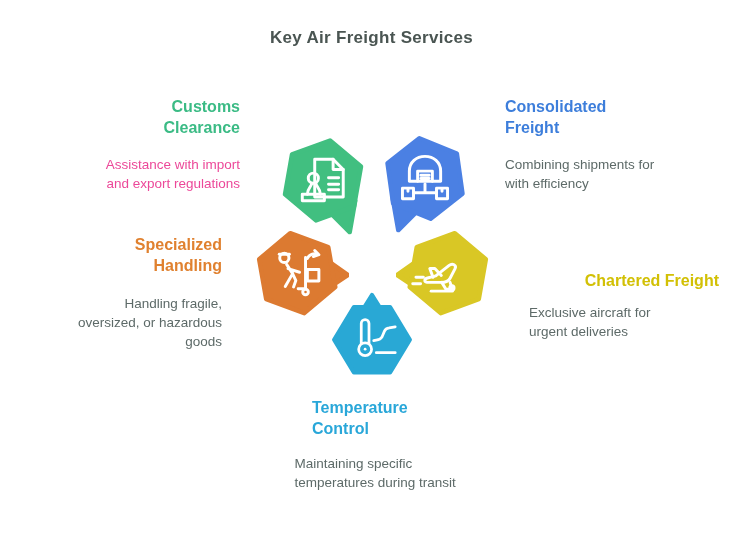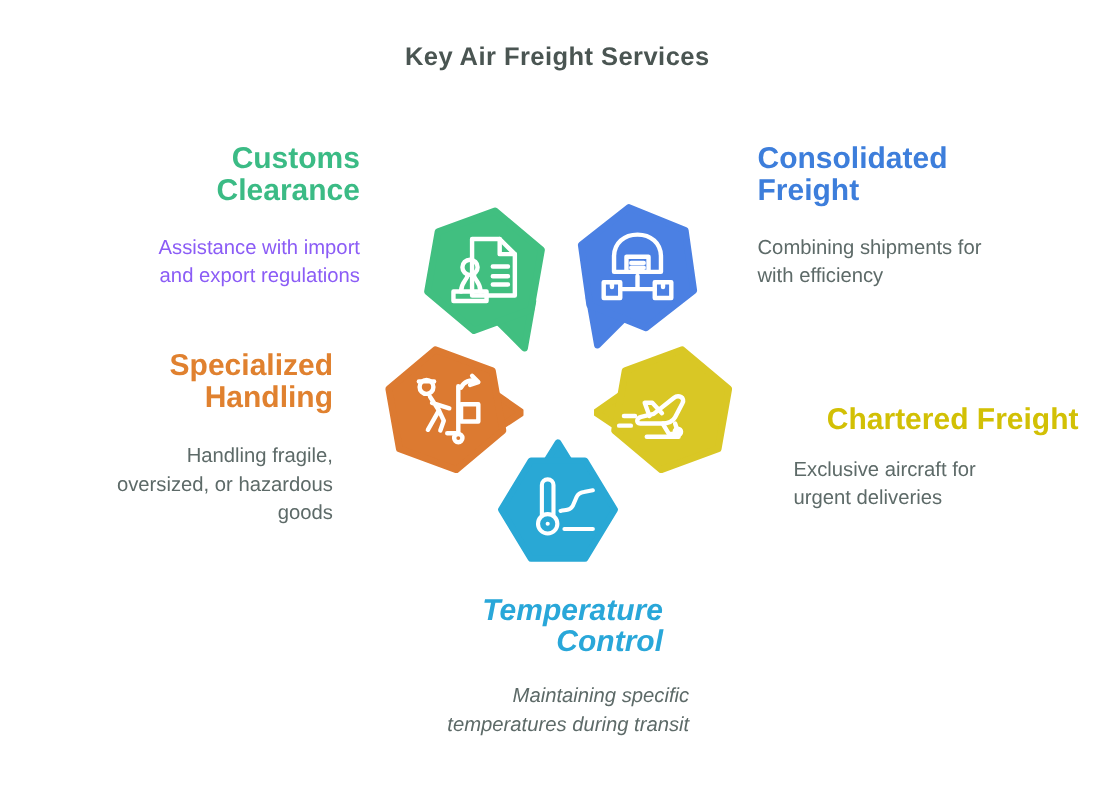--- a/index.html
+++ b/index.html
@@ -9,25 +9,25 @@
     padding-left:48px;
   }
   .page-title{
     position:absolute;left:0;top:28px;width:743px;text-align:center;
     font-size:17px;font-weight:bold;letter-spacing:.3px;
   }
   .hex{position:absolute;}
   .hexshape{stroke-width:5;stroke-linejoin:round;}
   .ic{fill:none;stroke:#ffffff;stroke-width:3.2;stroke-linecap:round;stroke-linejoin:round;}
   .svc{position:absolute;}
-  .svc-heading{font-size:20px;font-weight:bold;line-height:21px;}
+  .svc-heading{font-size:16px;font-weight:bold;line-height:21px;}
   .svc-desc{font-size:13.5px;line-height:19px;}
   .al-r{text-align:right;}
   .al-l{text-align:left;}
-  .al-c{text-align:right;font-style:italic;}
+  .al-c{text-align:left;}
 </style>
 </head>
 <body>
 
 <div id="canvas">
 
   <div class="page-title" style="color: rgb(74, 85, 82);">Key Air Freight Services</div>
 
   <svg class="hex" style="left:277px;top:137px;" width="92" height="98" viewBox="0 0 100 106">
     <g color="#41bf80">
@@ -101,21 +101,21 @@
       <path d="M37.5 70 V47 a4.5 4.5 0 0 1 9 0 v23"></path>
       <circle cx="42" cy="77" r="7.5"></circle>
       <circle cx="42" cy="77" r="1.6" fill="#ffffff" stroke="none"></circle>
       <path d="M52 67 c5 -1 7.5 -0.5 9.5 -4 l3 -7 c1 -2.2 3 -3.3 5.5 -3.7 l7 -1.3"></path>
       <path d="M55 81 h22"></path>
     </g>
   </svg>
 
   <div class="svc al-r" style="left:50px;top:96px;width:190px;">
     <div class="svc-heading" style="width: 118px; margin-left: auto; color: rgb(59, 187, 133);">Customs Clearance</div>
-    <div class="svc-desc" style="width: 158px; margin-left: auto; margin-top: 17px; color: #8b5cf6;">Assistance with import and export regulations</div>
+    <div class="svc-desc" style="width: 158px; margin-left: auto; margin-top: 17px; color: #ec4899;">Assistance with import and export regulations</div>
   </div>
 
   <div class="svc al-l" style="left:505px;top:96px;width:190px;">
     <div class="svc-heading" style="width: 125px; color: rgb(61, 126, 219);">Consolidated Freight</div>
     <div class="svc-desc" style="width: 150px; margin-top: 17px; color: rgb(93, 106, 104);">Combining shipments for with efficiency</div>
   </div>
 
   <div class="svc al-r" style="left:32px;top:234px;width:190px;">
     <div class="svc-heading" style="width: 112px; margin-left: auto; color: rgb(224, 129, 47);">Specialized Handling</div>
     <div class="svc-desc" style="width: 162px; margin-left: auto; margin-top: 18px; color: rgb(93, 106, 104);">Handling fragile, oversized, or hazardous goods</div>

